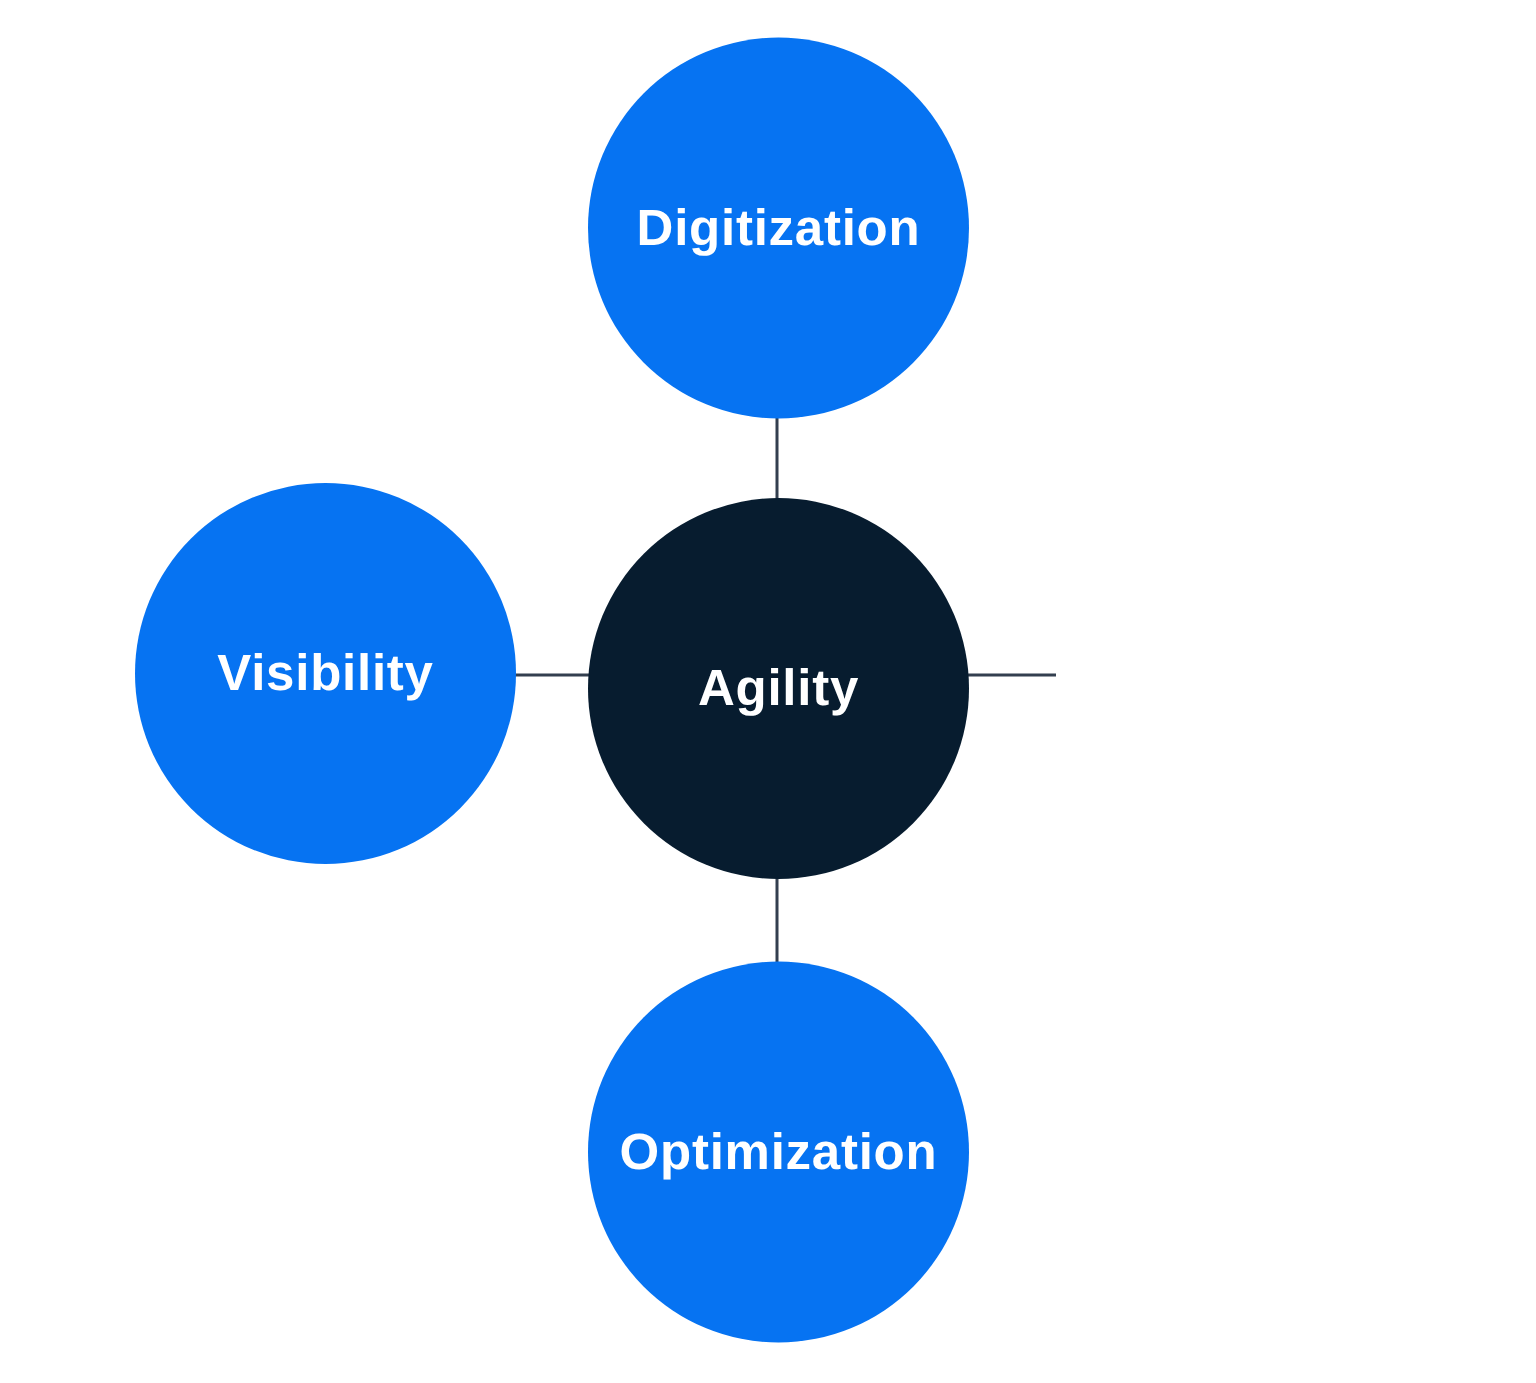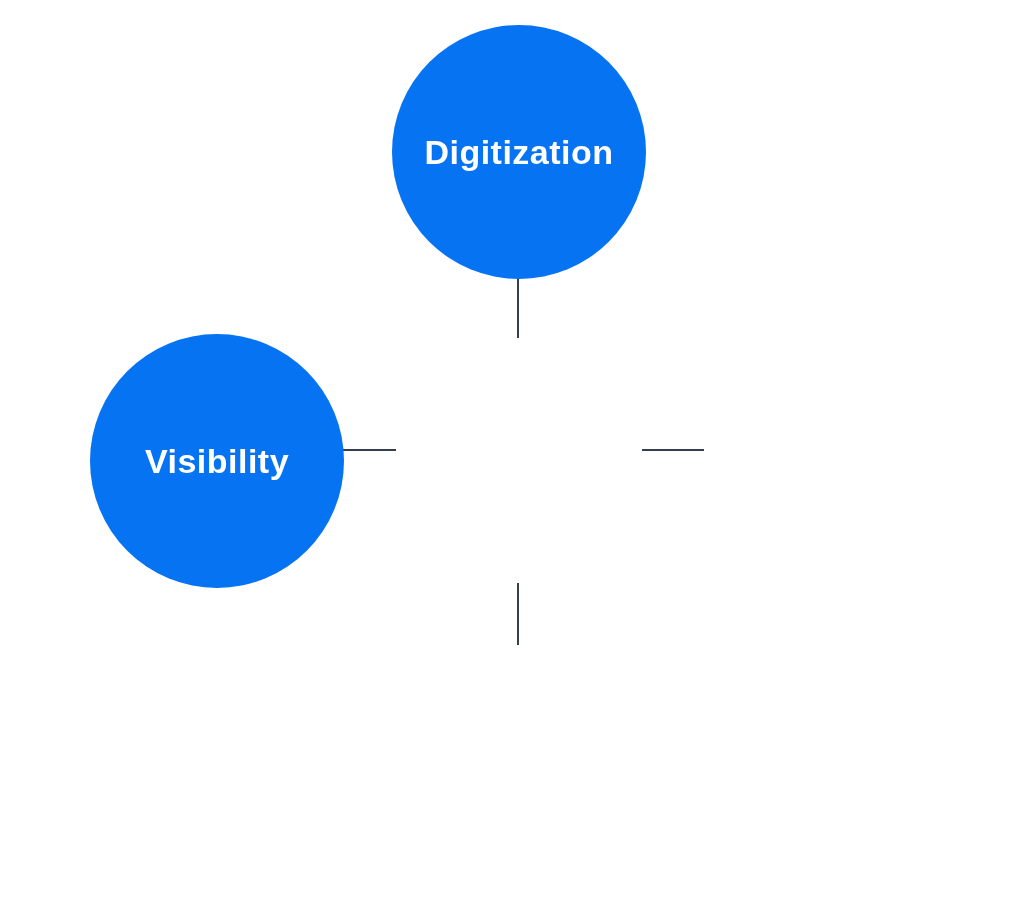--- a/index.html
+++ b/index.html
@@ -48,21 +48,21 @@
   .node--hub       { background: var(--hub); }
   .node__label {
     color: var(--label);
     font-weight: 700;
     font-size: 34px;
     letter-spacing: 0.5px;
     text-align: center;
     line-height: 1;
   }
   .node--digitization { left: 392px; top: 25px;  }
-  .node--visibility   { left: 90px;  top: 334px; }
+  .node--visibility   { left: 90px;  top: 322px; }
   .node--hub-pos      { left: 392px; top: 332px; }
   .node--integration  { left: 700px; top: 323px; }
   .node--optimization { left: 392px; top: 641px; }
 </style>
 </head>
 <body>
 
 <div class="canvas">
 
   <div class="connector connector--v connector--top"></div>
@@ -71,16 +71,22 @@
   <div class="connector connector--h connector--right"></div>
 
   <div class="node node--satellite node--digitization">
     <span class="node__label">Digitization</span>
   </div>
 
   <div class="node node--satellite node--visibility">
     <span class="node__label">Visibility</span>
   </div>
 
+  <div class="node node--hub node--hub-pos">
+    <span class="node__label">Agility</span>
+  </div>
 
 
+  <div class="node node--satellite node--optimization">
+    <span class="node__label">Optimization</span>
+  </div>
 
 </div>
 
 </body></html>

